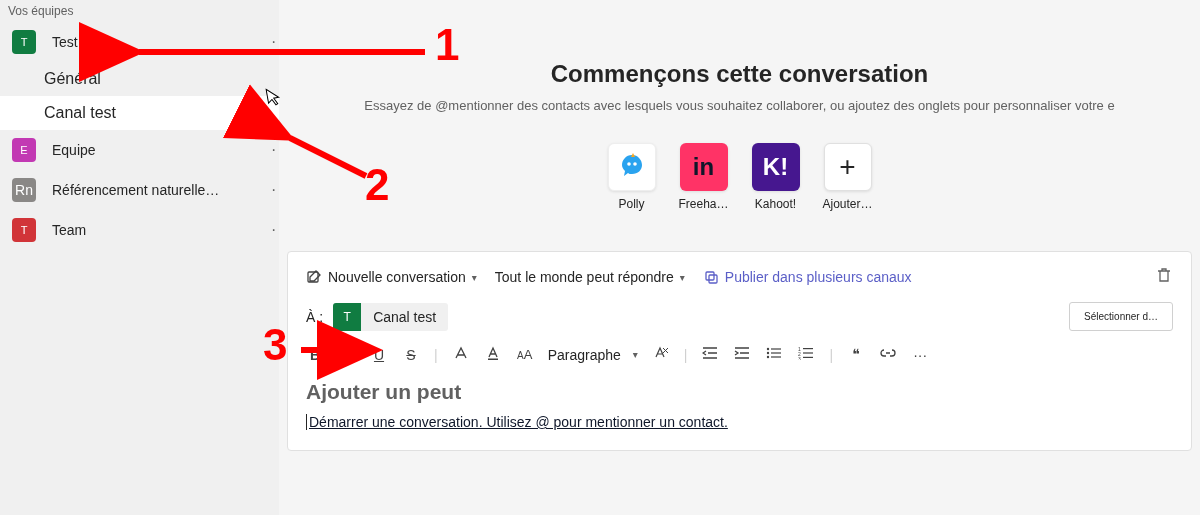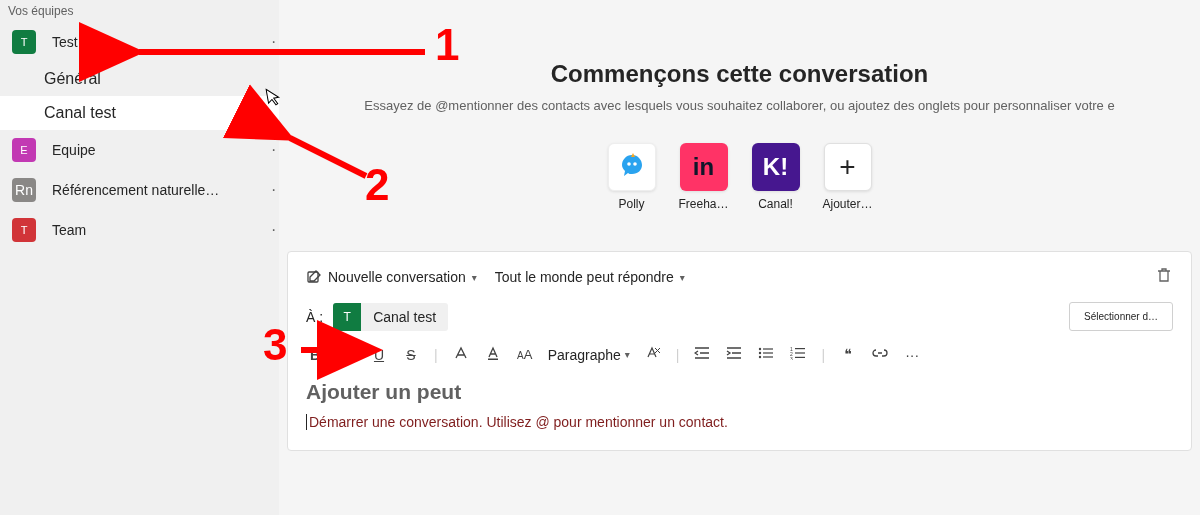--- a/index.html
+++ b/index.html
@@ -29,23 +29,23 @@
     .trash { margin-left: auto; color: #616161; cursor: pointer; font-size: 16px; }
     .recipient-row { display: flex; align-items: center; gap: 10px; margin-bottom: 14px; }
     .recipient-label { font-size: 14px; color: #252525; }
     .chip { display: flex; align-items: center; background: #f0f0f0; border-radius: 3px; overflow: hidden; }
     .chip-avatar { width: 28px; height: 28px; background: #107c41; display: flex; align-items: center; justify-content: center; color: white; font-size: 12px; }
     .chip-label { padding: 0 12px; font-size: 14px; color: #252525; }
     .select-btn { margin-left: auto; border: 1px solid #d0d0d0; background: white; padding: 8px 14px; font-size: 10px; border-radius: 3px; cursor: pointer; color: #252525; }
     .toolbar { display: flex; align-items: center; gap: 14px; margin-bottom: 16px; font-size: 14px; color: #252525; }
     .tb-btn { cursor: pointer; min-width: 18px; text-align: center; color: #424242; font-family: 'Segoe UI', sans-serif; }
     .tb-sep { color: #d0d0d0; }
-    .tb-drop { display: flex; align-items: center; gap: 4px; cursor: pointer; font-size: 14px; }
+    .tb-drop { display: flex; align-items: center; gap: 12px; cursor: pointer; font-size: 14px; }
     .subject { font-size: 21px; font-weight: 600; color: #616161; margin-bottom: 10px; }
-    .body-input { font-size: 14px; color: #7f1d1d; border-left: 1px solid #252525; padding-left: 2px; }
+    .body-input { font-size: 14px; color: #0f172a; border-left: 1px solid #252525; padding-left: 2px; text-decoration: underline; }
     .annotation { position: absolute; pointer-events: none; z-index: 100; }
     .anno-num { font-size: 44px; font-weight: 700; color: #ff0000; font-family: Arial, sans-serif; }
     .arrow-svg { position: absolute; overflow: visible; }
     .cursor { position: absolute; left: 267px; top: 87px; font-size: 18px; color: #000; pointer-events: none; transform: rotate(-10deg); }
   </style>
 </head>
 <body>
 
 <div class="sidebar">
   <div class="sidebar-header">Vos équipes</div>
@@ -92,21 +92,21 @@
             </svg>
         </div>
         <div class="app-tile-label">Polly</div>
       </div>
       <div class="app-tile">
         <div class="app-tile-icon" style="background:#ff3366;color:#0f172a">in</div>
         <div class="app-tile-label">Freeha…</div>
       </div>
       <div class="app-tile">
         <div class="app-tile-icon" style="background:#46178f;color:#ffffff">K!</div>
-        <div class="app-tile-label">Canal!</div>
+        <div class="app-tile-label">Kahoot!</div>
       </div>
       <div class="app-tile">
         <div class="app-tile-icon" style="background:#ffffff;color:#252525;border:1px solid #e0e0e0;font-weight:300;font-size:28px">+</div>
         <div class="app-tile-label">Ajouter…</div>
       </div>
     </div>
   </div>
 
   <div class="composer">
     <div class="composer-top">
@@ -117,20 +117,29 @@
               <path d="M10 2 L14 6 L8 12 L4 12 L4 8 Z"></path>
             </svg>
         </span>
         <span>Nouvelle conversation</span>
         <span class="chevron">▾</span>
       </div>
       <div class="composer-top-item">
         <span>Tout le monde peut répondre</span>
         <span class="chevron">▾</span>
       </div>
+      <div class="composer-top-item publish-link">
+        <span class="composer-icon">
+          <svg width="16" height="16" viewBox="0 0 16 16" fill="none" stroke="#5b5fc7" stroke-width="1.3">
+              <rect x="3" y="3" width="8" height="8" rx="1"></rect>
+              <rect x="6" y="6" width="8" height="8" rx="1"></rect>
+            </svg>
+        </span>
+        <span>Publier dans plusieurs canaux</span>
+      </div>
       <div class="trash">
         <svg width="18" height="18" viewBox="0 0 18 18" fill="none" stroke="#616161" stroke-width="1.3">
             <path d="M3 5 L15 5 M7 5 L7 3 L11 3 L11 5 M5 5 L5 15 L13 15 L13 5"></path>
           </svg>
       </div>
     </div>
 
     <div class="recipient-row">
       <span class="recipient-label">À :</span>
       <div class="chip">

